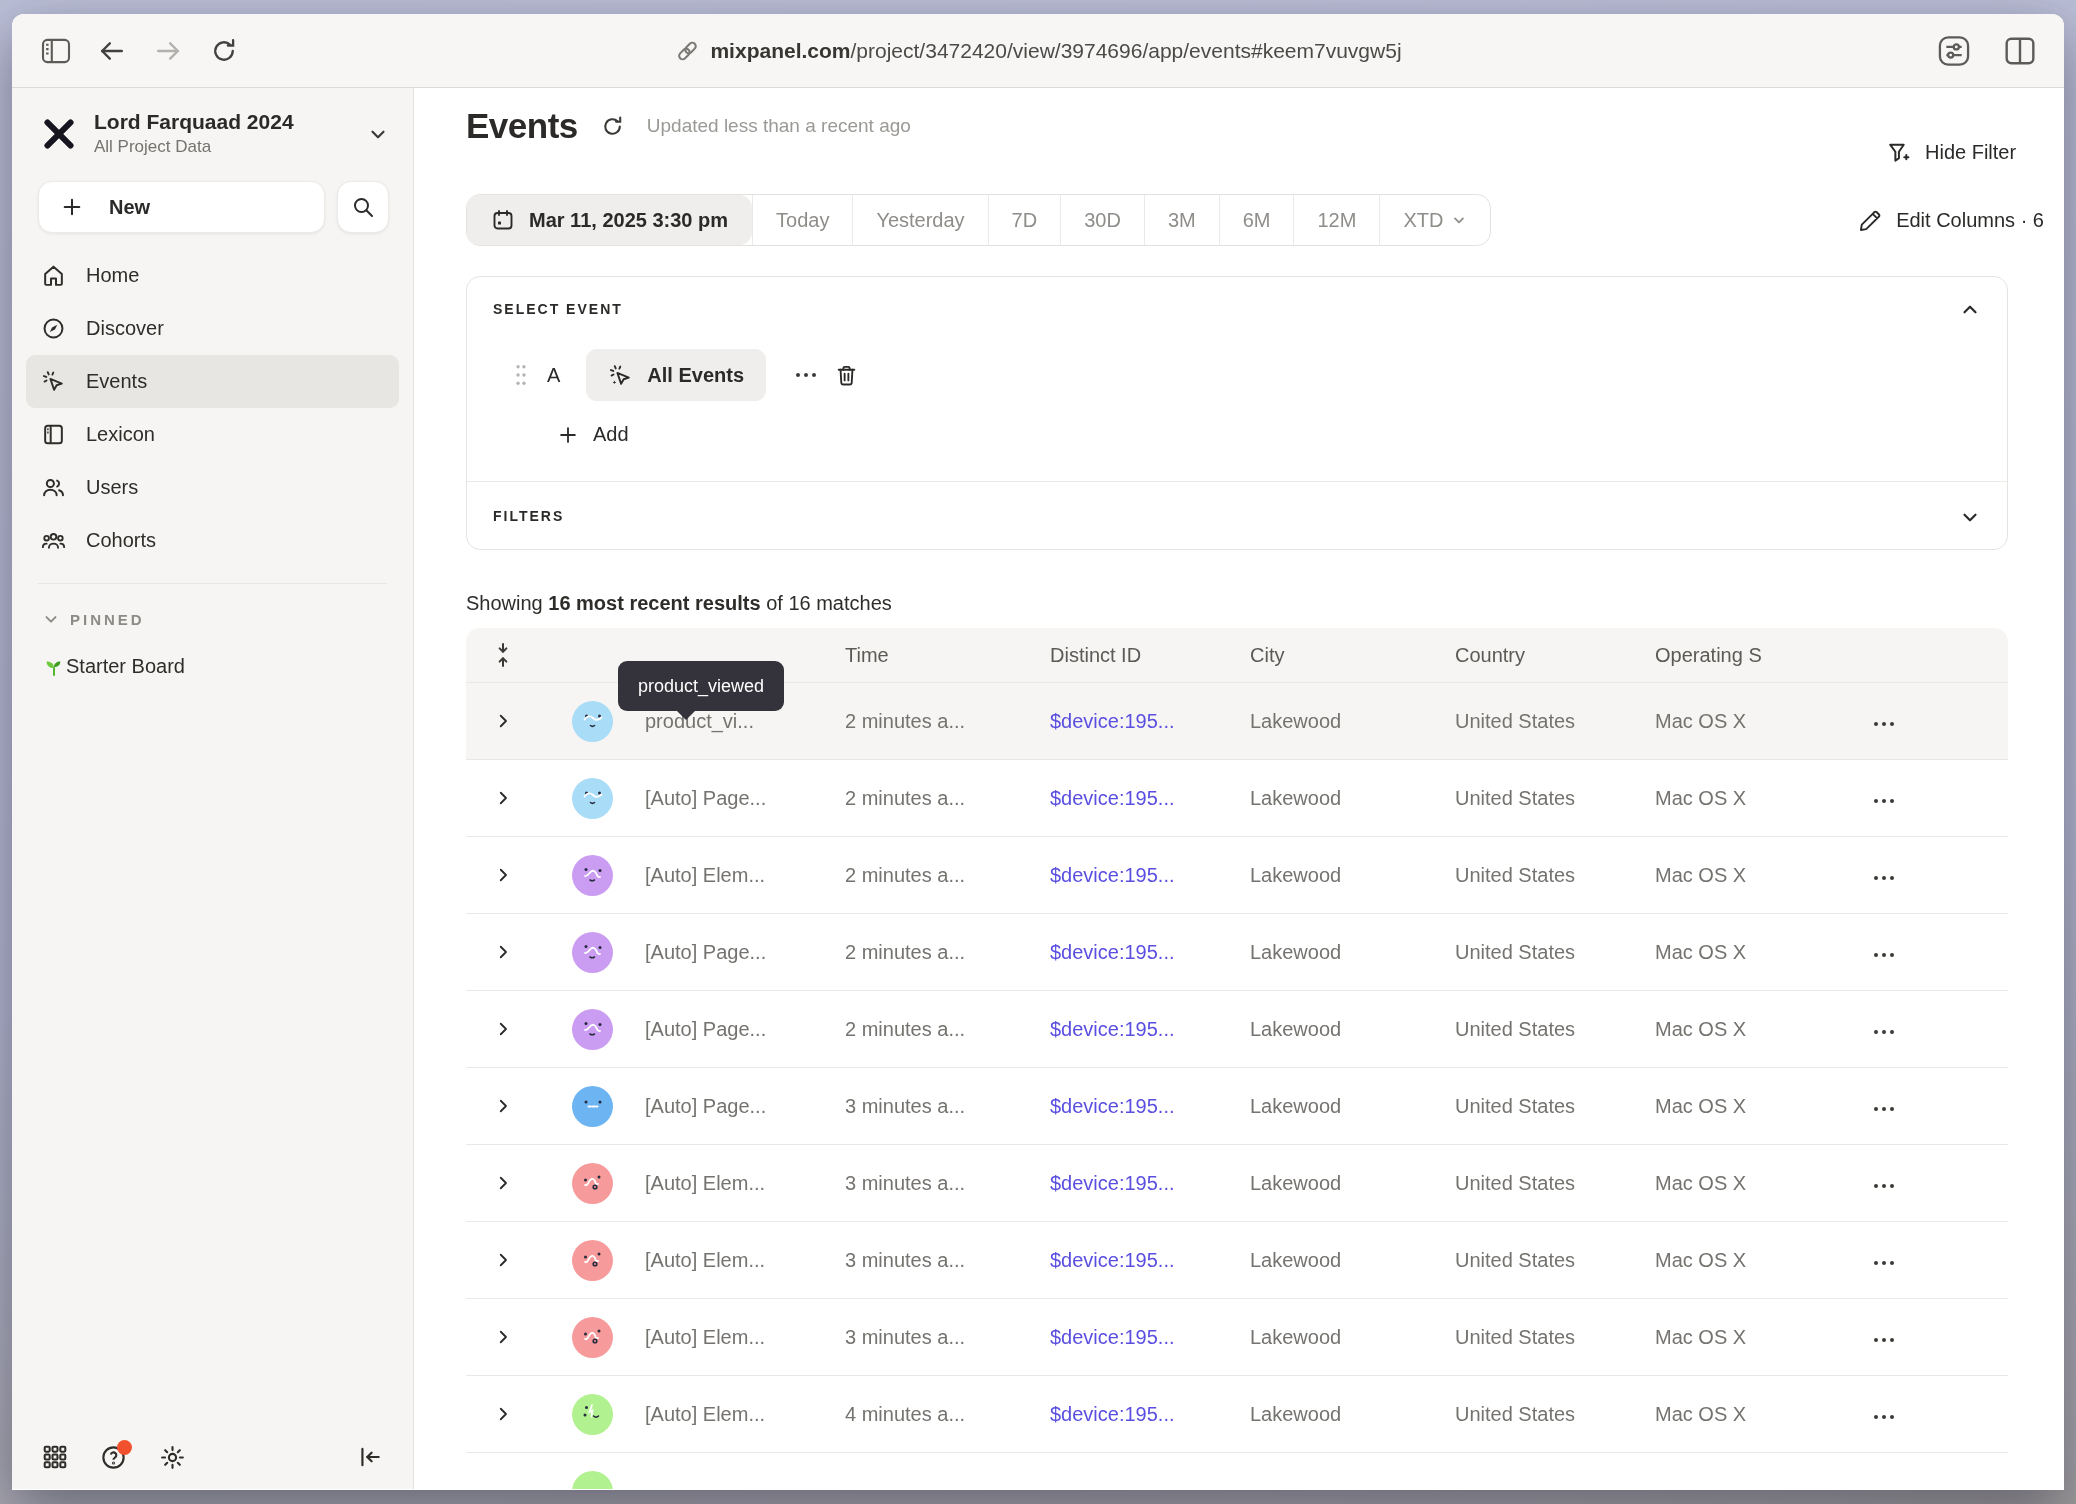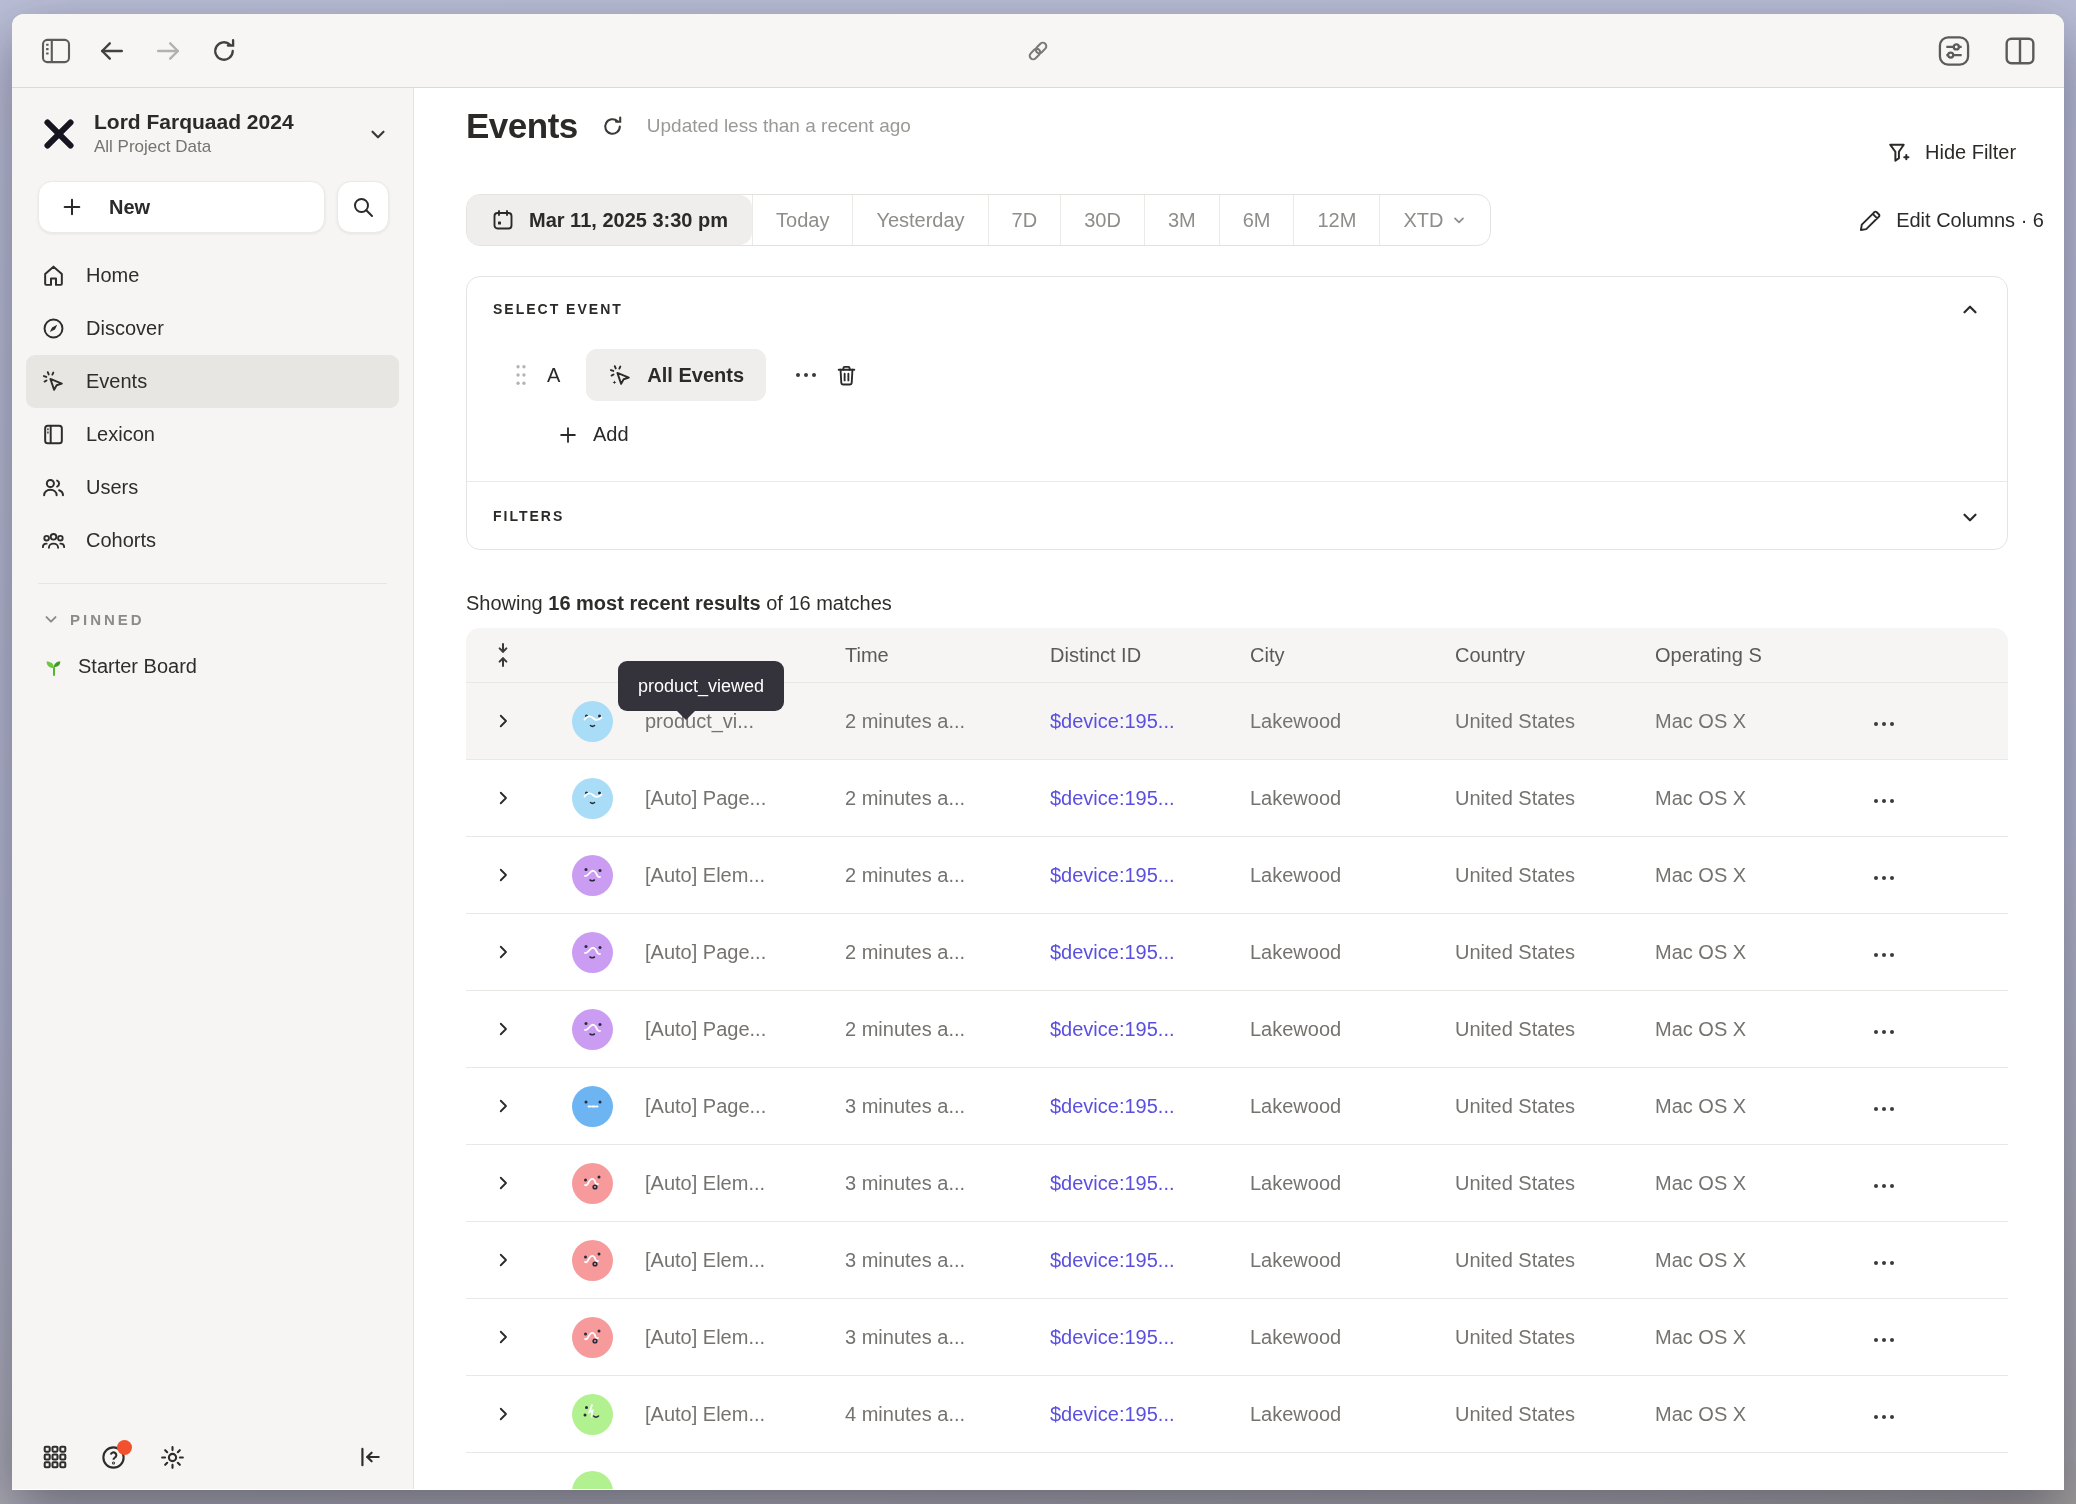--- a/index.html
+++ b/index.html
@@ -53,21 +53,21 @@
     height:53px; display:flex; align-items:center; gap:20px; padding:0 12px 0 14px;
     border-radius:9px; font-size:20px; color:#2e2d2a; cursor:pointer;
   }
   .nav-item .ni{ width:26px; display:flex; justify-content:center; }
   .nav-item.active{ background:#e8e6e3; font-weight:400; }
   .side-div{ height:1px; background:#e7e5e2; margin:16px 26px 0 26px; }
   .pinned-head{
     display:flex; align-items:center; gap:10px; padding:26px 0 0 30px;
     font-size:15px; font-weight:700; letter-spacing:3px; color:#8d8b87; cursor:pointer;
   }
-  .pinned-item{ display:flex; align-items:center; gap:12px; padding:26px 0 0 30px; font-size:20px; color:#2e2d2a; cursor:pointer; }
+  .pinned-item{ display:flex; align-items:center; gap:0; padding:26px 0 0 30px; font-size:20px; color:#2e2d2a; cursor:pointer; }
   .side-bottom{
     position:absolute; left:0; right:0; bottom:0; height:64px;
     display:flex; align-items:center; padding:0 30px; gap:32px;
   }
   .side-bottom .spacer{ flex:1; }
   .icon-btn{ background:none; border:none; cursor:pointer; display:flex; align-items:center; justify-content:center; position:relative; }
   .red-dot{ position:absolute; top:-4px; right:-5px; width:15px; height:15px; border-radius:50%; }
   
   .main{ flex:1; background:#fff; position:relative; overflow:hidden; }
   .page-head{ position:absolute; top:18px; left:52px; display:flex; align-items:center; gap:22px; }
@@ -155,20 +155,21 @@
           </svg>
       </button>
     </div>
     <div class="url-box">
       <svg width="26" height="26" viewBox="0 0 24 24" fill="none" stroke="#7b7975" stroke-width="1.9">
           <g transform="rotate(-45 12 12)">
             <rect x="2.5" y="8.8" width="11" height="6.4" rx="3.2"></rect>
             <rect x="10.5" y="8.8" width="11" height="6.4" rx="3.2"></rect>
           </g>
         </svg>
+      <span class="url-text"><span class="host">mixpanel.com</span><span>/project/3472420/view/3974696/app/events#keem7vuvgw5j</span></span>
     </div>
     <div class="chrome-right">
       <button class="chrome-btn">
         <svg width="34" height="32" viewBox="0 0 26 25" fill="none" stroke="#5d5b58" stroke-width="1.8">
             <rect x="2" y="1.8" width="22" height="21.4" rx="6.5"></rect>
             <line x1="7" y1="9.3" x2="19" y2="9.3"></line>
             <circle cx="14.8" cy="9.3" r="2" fill="#f7f6f5"></circle>
             <line x1="7" y1="15.7" x2="19" y2="15.7"></line>
             <circle cx="10.4" cy="15.7" r="2" fill="#f7f6f5"></circle>
           </svg>

